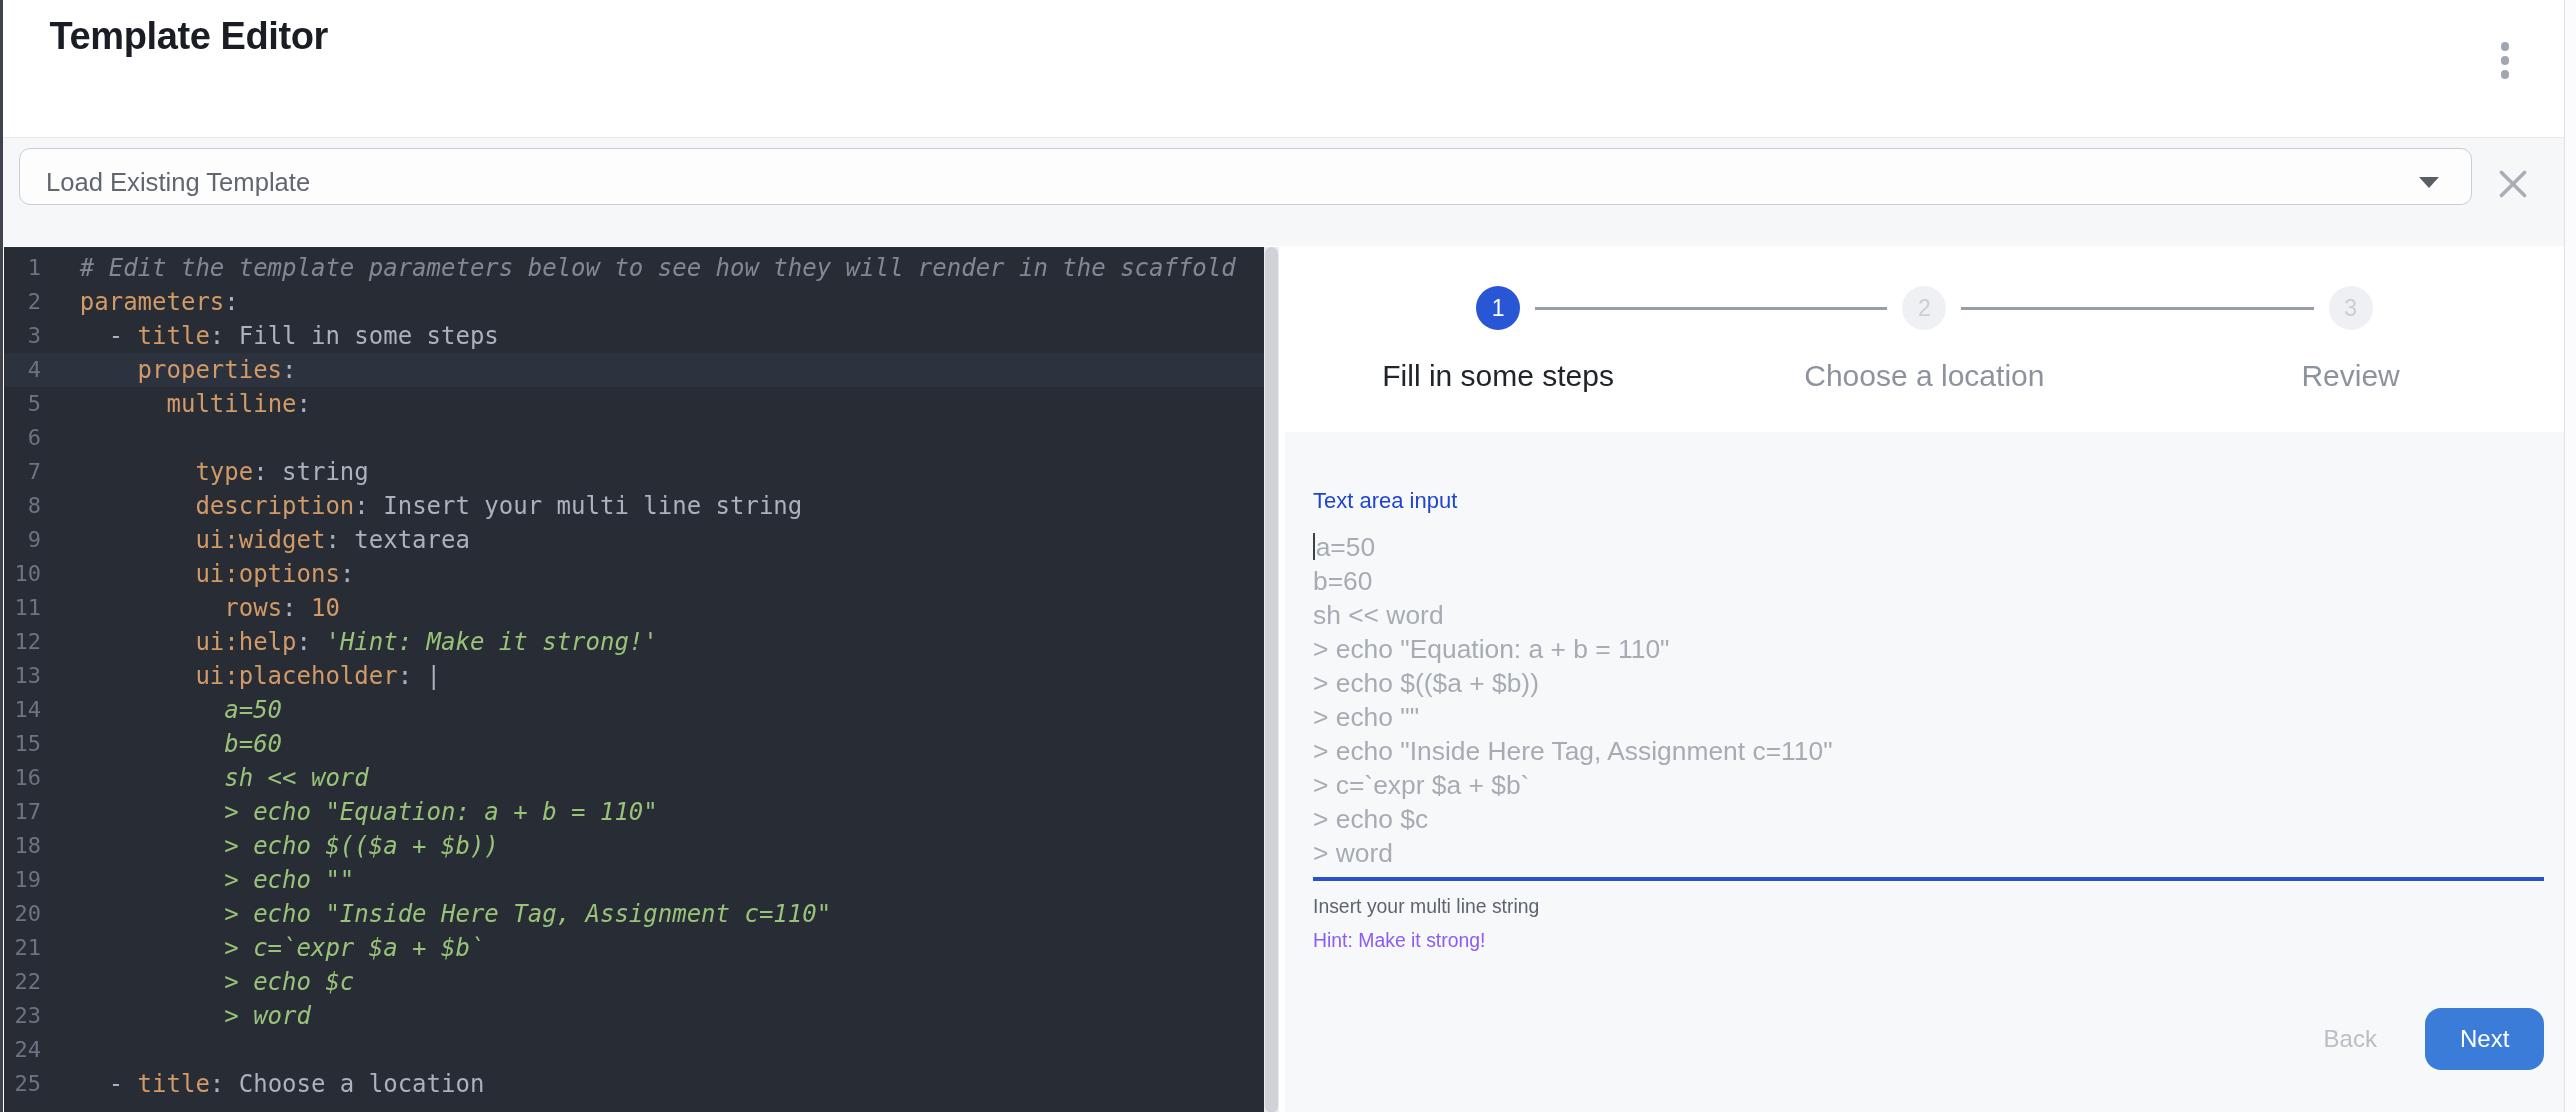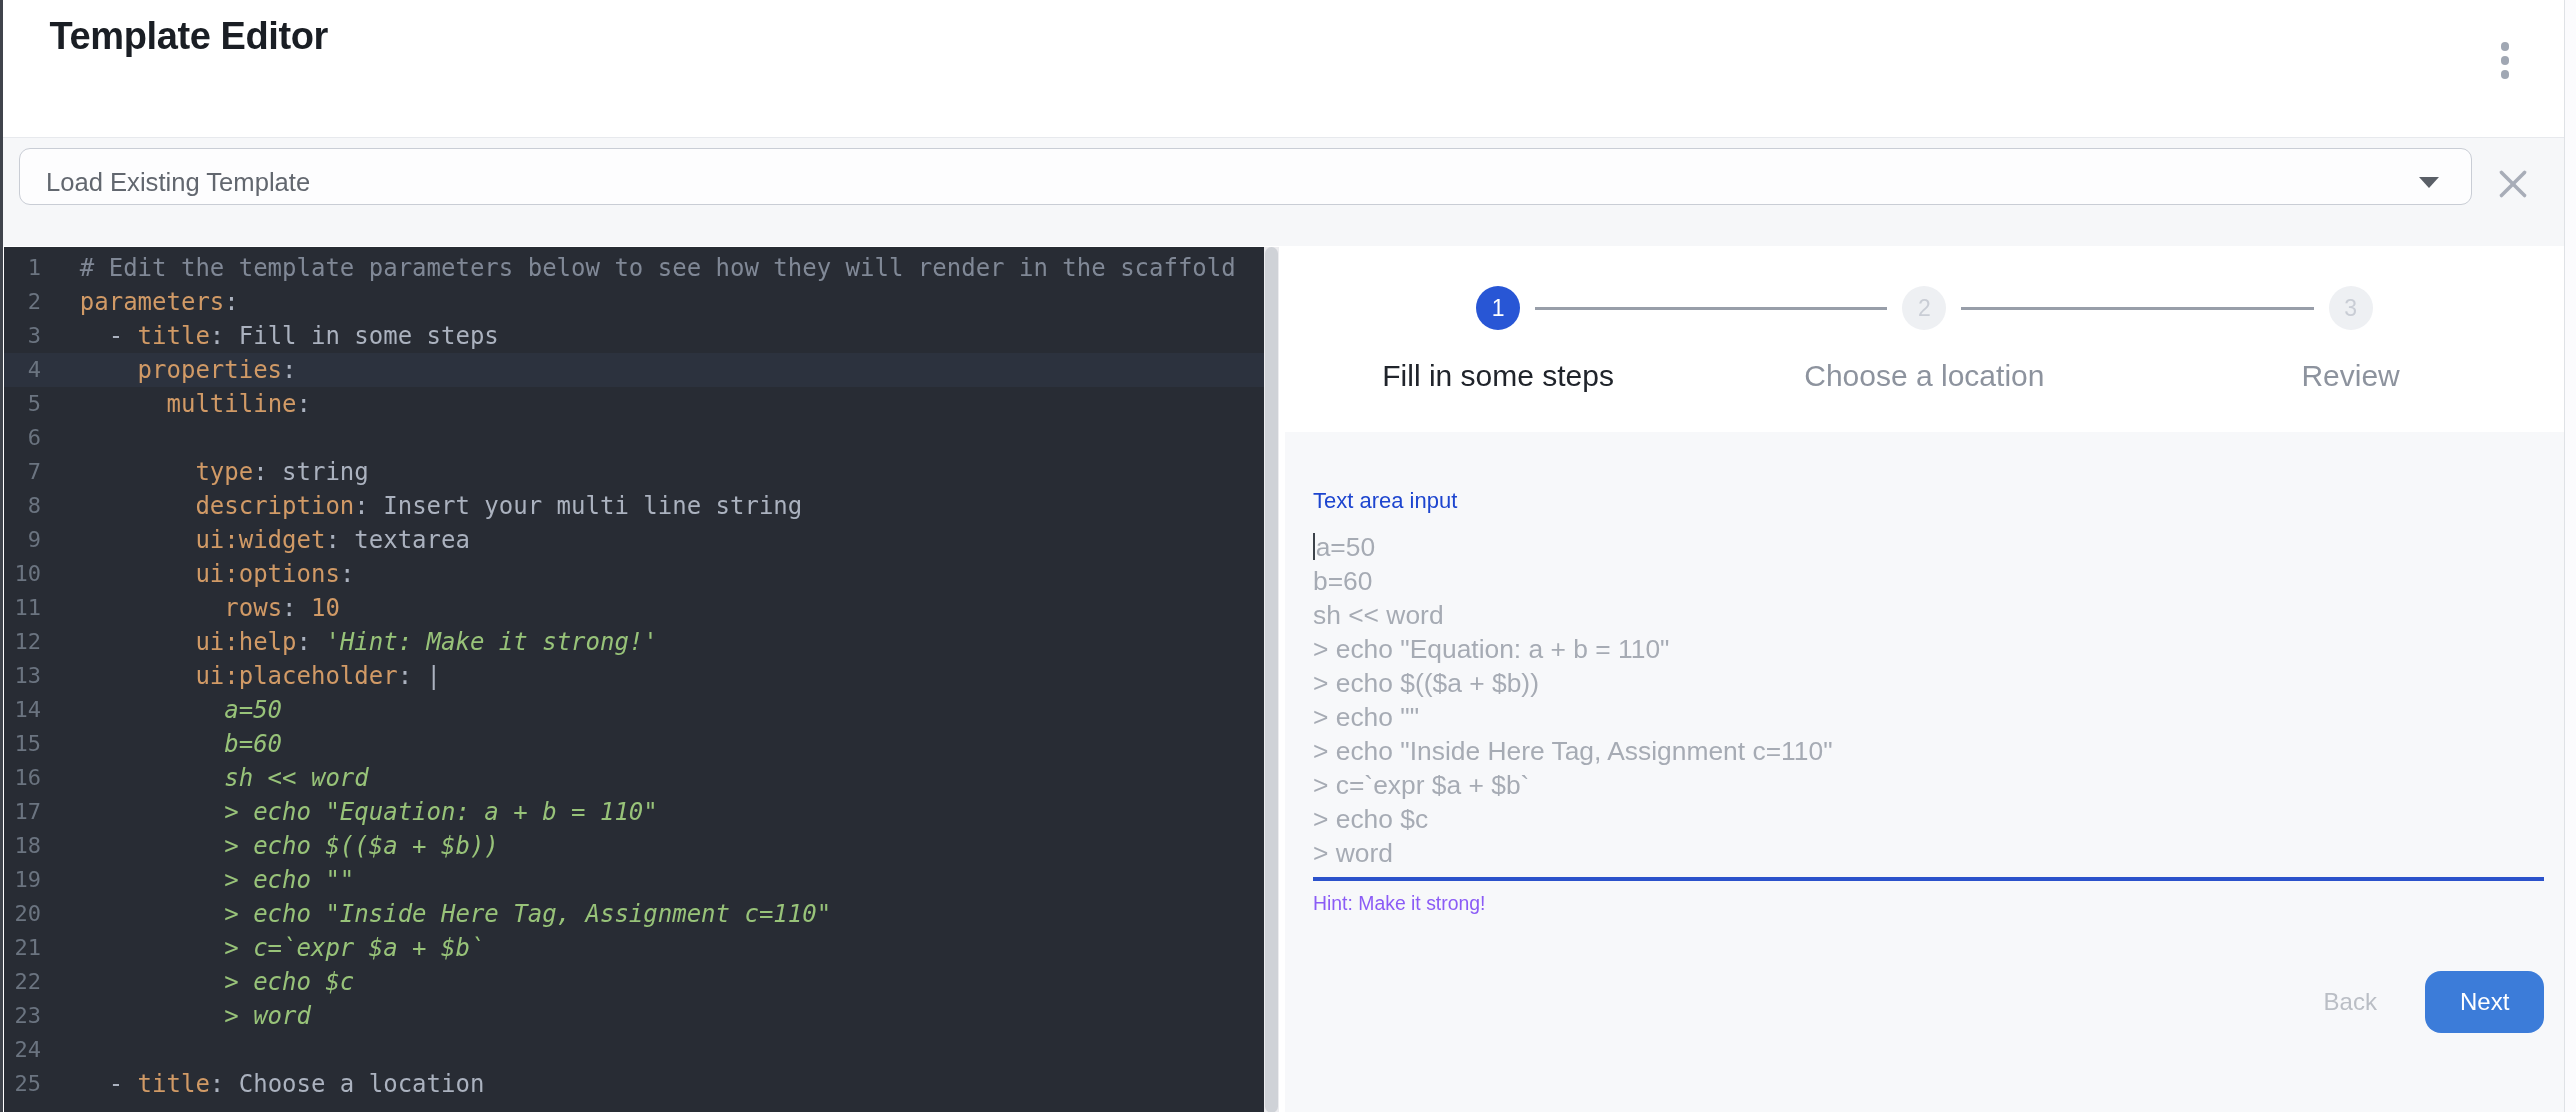--- a/index.html
+++ b/index.html
@@ -34,21 +34,21 @@
 
   
   .editor-pane { position:absolute; left:4.4px; top:247px; width:1260px; bottom:0;
                  background:#282c34; padding-top:4.4px; overflow:hidden; cursor:text; }
   .editor-line { display:flex; height:34px; line-height:34px; white-space:pre;
                  font-family:"DejaVu Sans Mono", monospace; }
   .editor-line.active { background:#2c323e; }
   .ln { width:49px; flex:0 0 49px; text-align:right; padding-right:12.3px;
         color:#6b7480; font-size:22px; }
   .code { padding-left:26.4px; font-size:24px; }
-  .tok-comment { color:#808896; }
+  .tok-comment { color:#808896;font-style:italic; }
   .tok-key     { color:#d19a66; }
   .tok-str     { color:#98c379;font-style:italic; }
   .tok-num     { color:#d19a66; }
   .tok-plain   { color:#abb2bf; }
   .editor-scrollbar { position:absolute; left:1264px; top:247px; bottom:0; width:15px;
                       background:#ececef; }
   .editor-scrollbar .thumb { position:absolute; top:0; left:0.9px; right:0.9px; height:100%;
                              background:#cfd2d7; border-radius:7px; }
 
   
@@ -170,20 +170,21 @@
         <div class="ta-line">sh &lt;&lt; word</div>
         <div class="ta-line">&gt; echo "Equation: a + b = 110"</div>
         <div class="ta-line">&gt; echo $(($a + $b))</div>
         <div class="ta-line">&gt; echo ""</div>
         <div class="ta-line">&gt; echo "Inside Here Tag, Assignment c=110"</div>
         <div class="ta-line">&gt; c=`expr $a + $b`</div>
         <div class="ta-line">&gt; echo $c</div>
         <div class="ta-line">&gt; word</div>
       </div>
     <div class="field-underline" style="background: rgb(43, 82, 203);"></div>
+    <div class="field-desc">Insert your multi line string</div>
     <div class="field-hint">Hint: Make it strong!</div>
     <div class="actions">
       <button class="btn-back">Back</button>
       <button class="btn-next" style="background: rgb(60, 124, 217);">Next</button>
     </div>
   </div>
 
 </div>
 
 <div class="page-scrollbar"></div>

